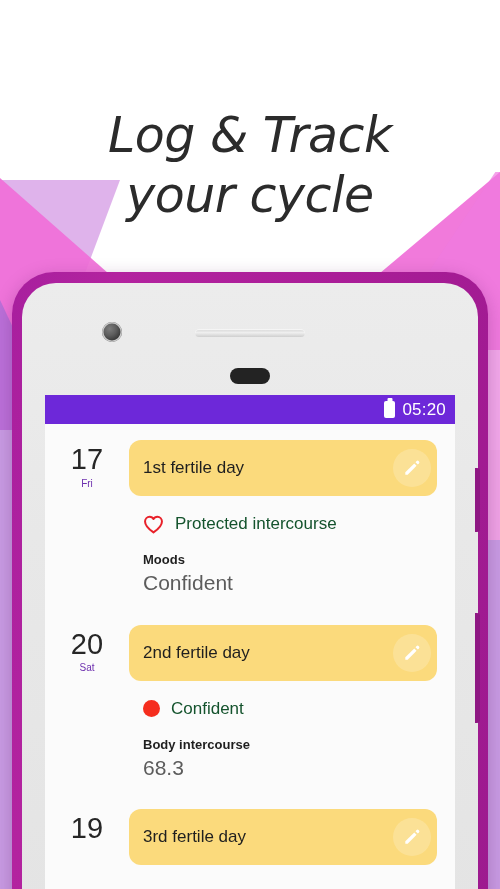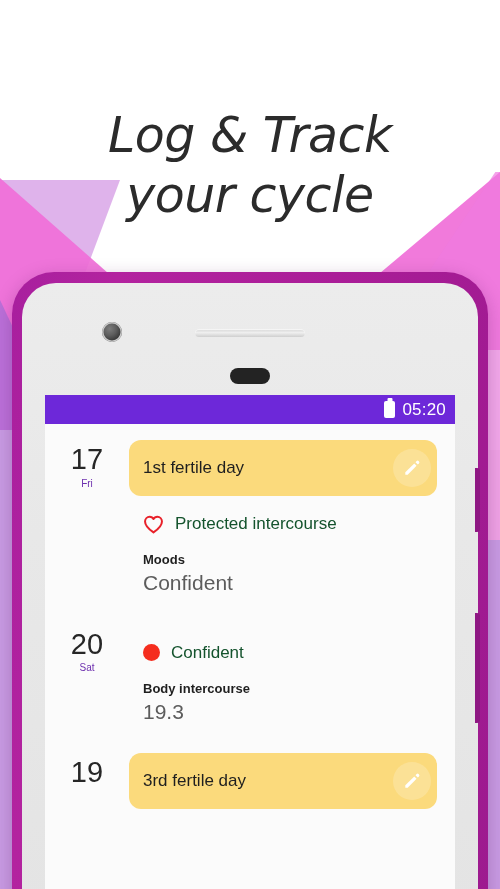--- a/index.html
+++ b/index.html
@@ -379,27 +379,36 @@
               </div>
             </div>
           </div>
 
           <div class="day-row">
             <div class="day-col">
               <div class="day-num">20</div>
               <div class="day-name">Sat</div>
             </div>
             <div class="day-content">
+              <div class="banner">
+                <span class="banner-label">2nd fertile day</span>
+                <span class="edit-btn">
+                  <svg width="20" height="20" viewBox="0 0 24 24">
+                    <path d="M4 17.2 L4 20 L6.8 20 L17.5 9.3 L14.7 6.5 Z" fill="#ffffff"></path>
+                    <path d="M16.2 5 L19 7.8 L20.4 6.4 A1.6 1.6 0 0 0 20.4 4.2 L19.8 3.6 A1.6 1.6 0 0 0 17.6 3.6 Z" fill="#ffffff"></path>
+                  </svg>
+                </span>
+              </div>
               <div class="sym-row">
                 <span class="dot-red"></span>
                 <span class="sym-label">Confident</span>
               </div>
               <div class="field">
                 <div class="field-name">Body intercourse</div>
-                <div class="field-value">19.3</div>
+                <div class="field-value">68.3</div>
               </div>
             </div>
           </div>
 
           <div class="day-row">
             <div class="day-col">
               <div class="day-num">19</div>
               <div class="day-name"></div>
             </div>
             <div class="day-content">

